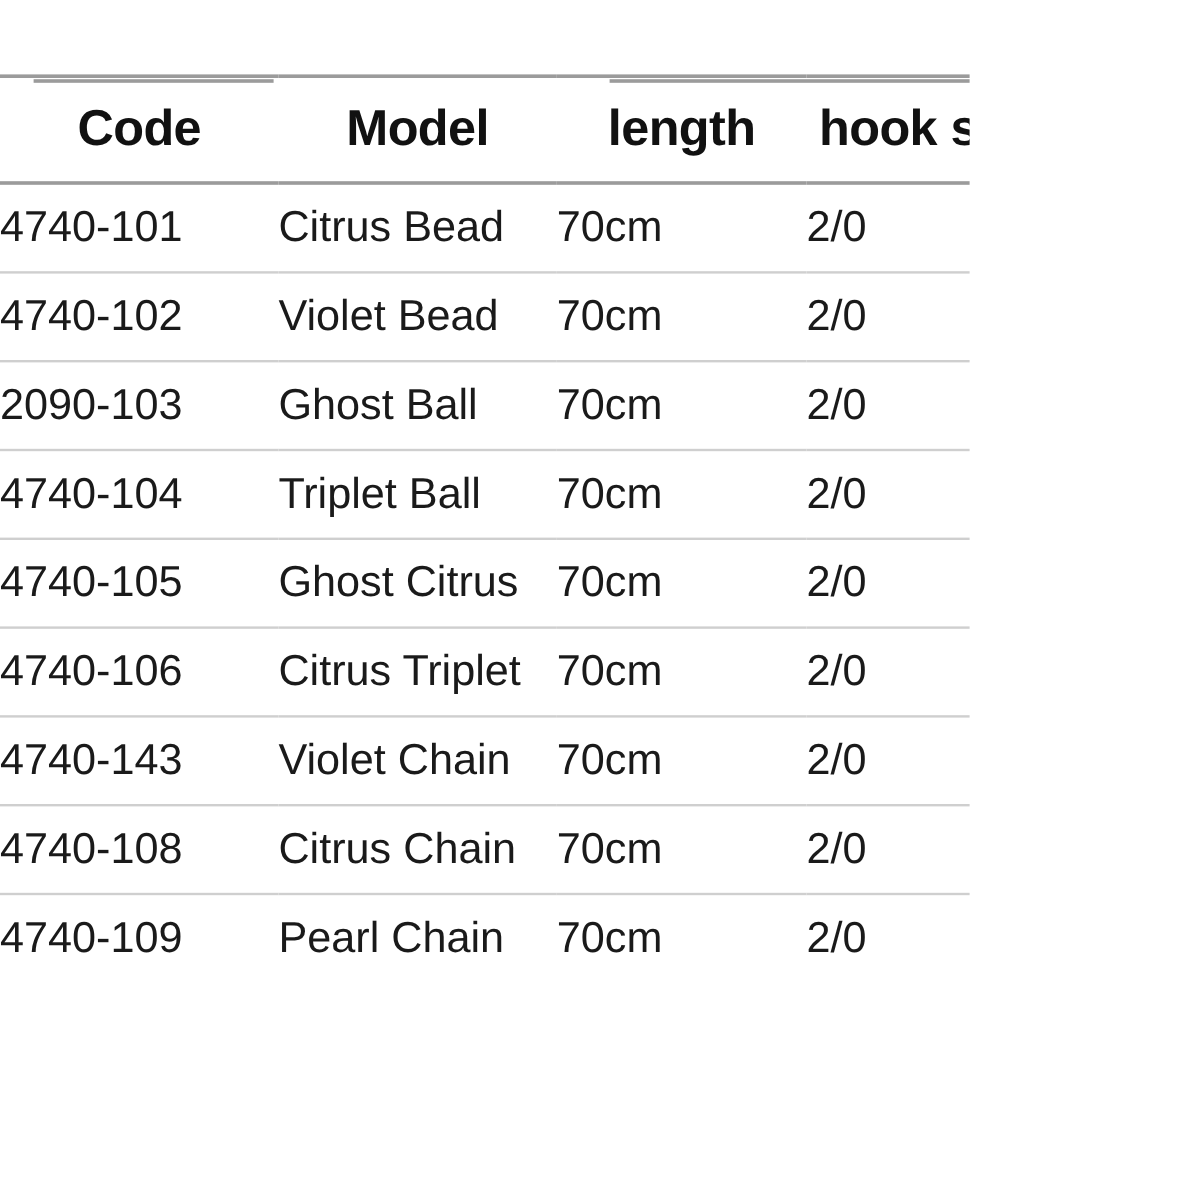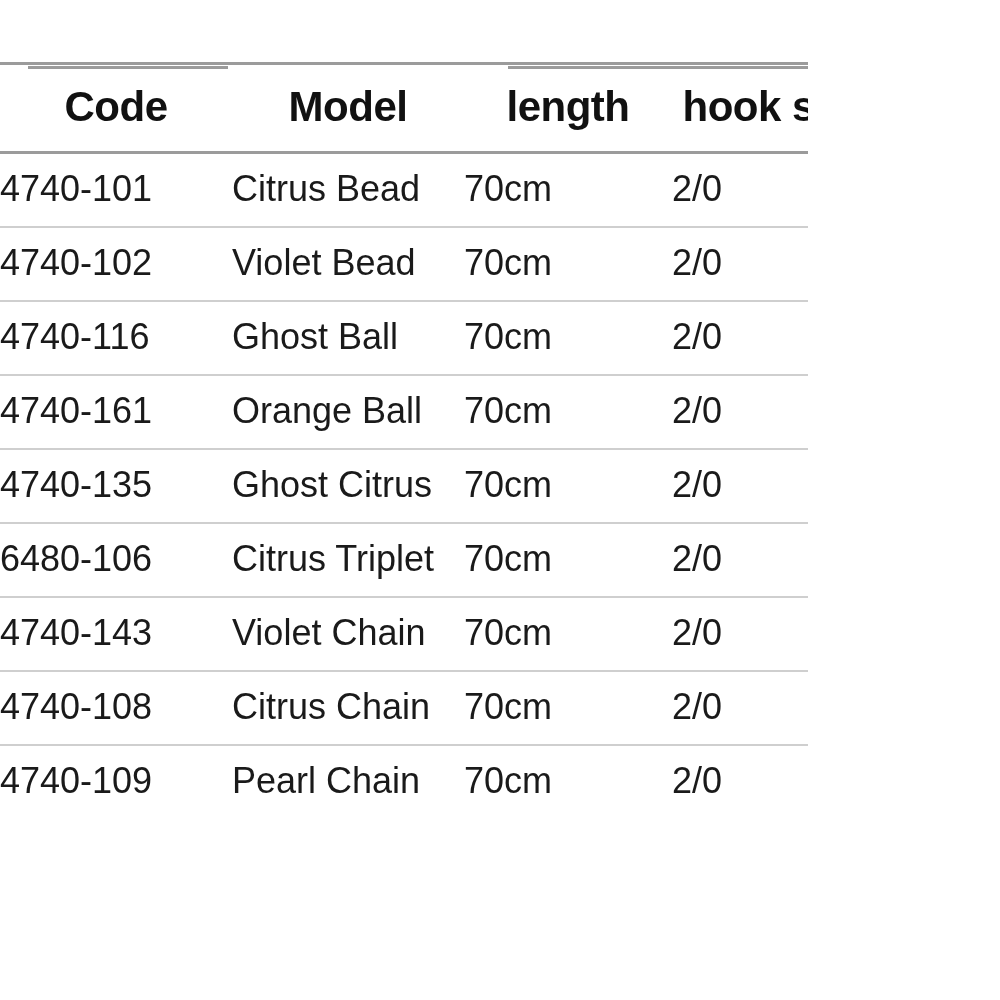--- a/index.html
+++ b/index.html
@@ -122,42 +122,42 @@
           <td class="td-su">1=10x1</td>
         </tr>
         <tr>
           <td>4740-102</td>
           <td>Violet Bead</td>
           <td>70cm</td>
           <td>2/0</td>
           <td class="td-su">1=10x1</td>
         </tr>
         <tr>
-          <td>4740-116</td>
+          <td>2090-103</td>
           <td>Ghost Ball</td>
           <td>70cm</td>
           <td>2/0</td>
           <td class="td-su">1=10x1</td>
         </tr>
         <tr>
-          <td>4740-161</td>
-          <td>Orange Ball</td>
+          <td>4740-104</td>
+          <td>Triplet Ball</td>
           <td>70cm</td>
           <td>2/0</td>
           <td class="td-su">1=10x1</td>
         </tr>
         <tr>
-          <td>4740-135</td>
+          <td>4740-105</td>
           <td>Ghost Citrus</td>
           <td>70cm</td>
           <td>2/0</td>
           <td class="td-su">1=10x1</td>
         </tr>
         <tr>
-          <td>6480-106</td>
+          <td>4740-106</td>
           <td>Citrus Triplet</td>
           <td>70cm</td>
           <td>2/0</td>
           <td class="td-su">1=10x1</td>
         </tr>
         <tr>
           <td>4740-143</td>
           <td>Violet Chain</td>
           <td>70cm</td>
           <td>2/0</td>

